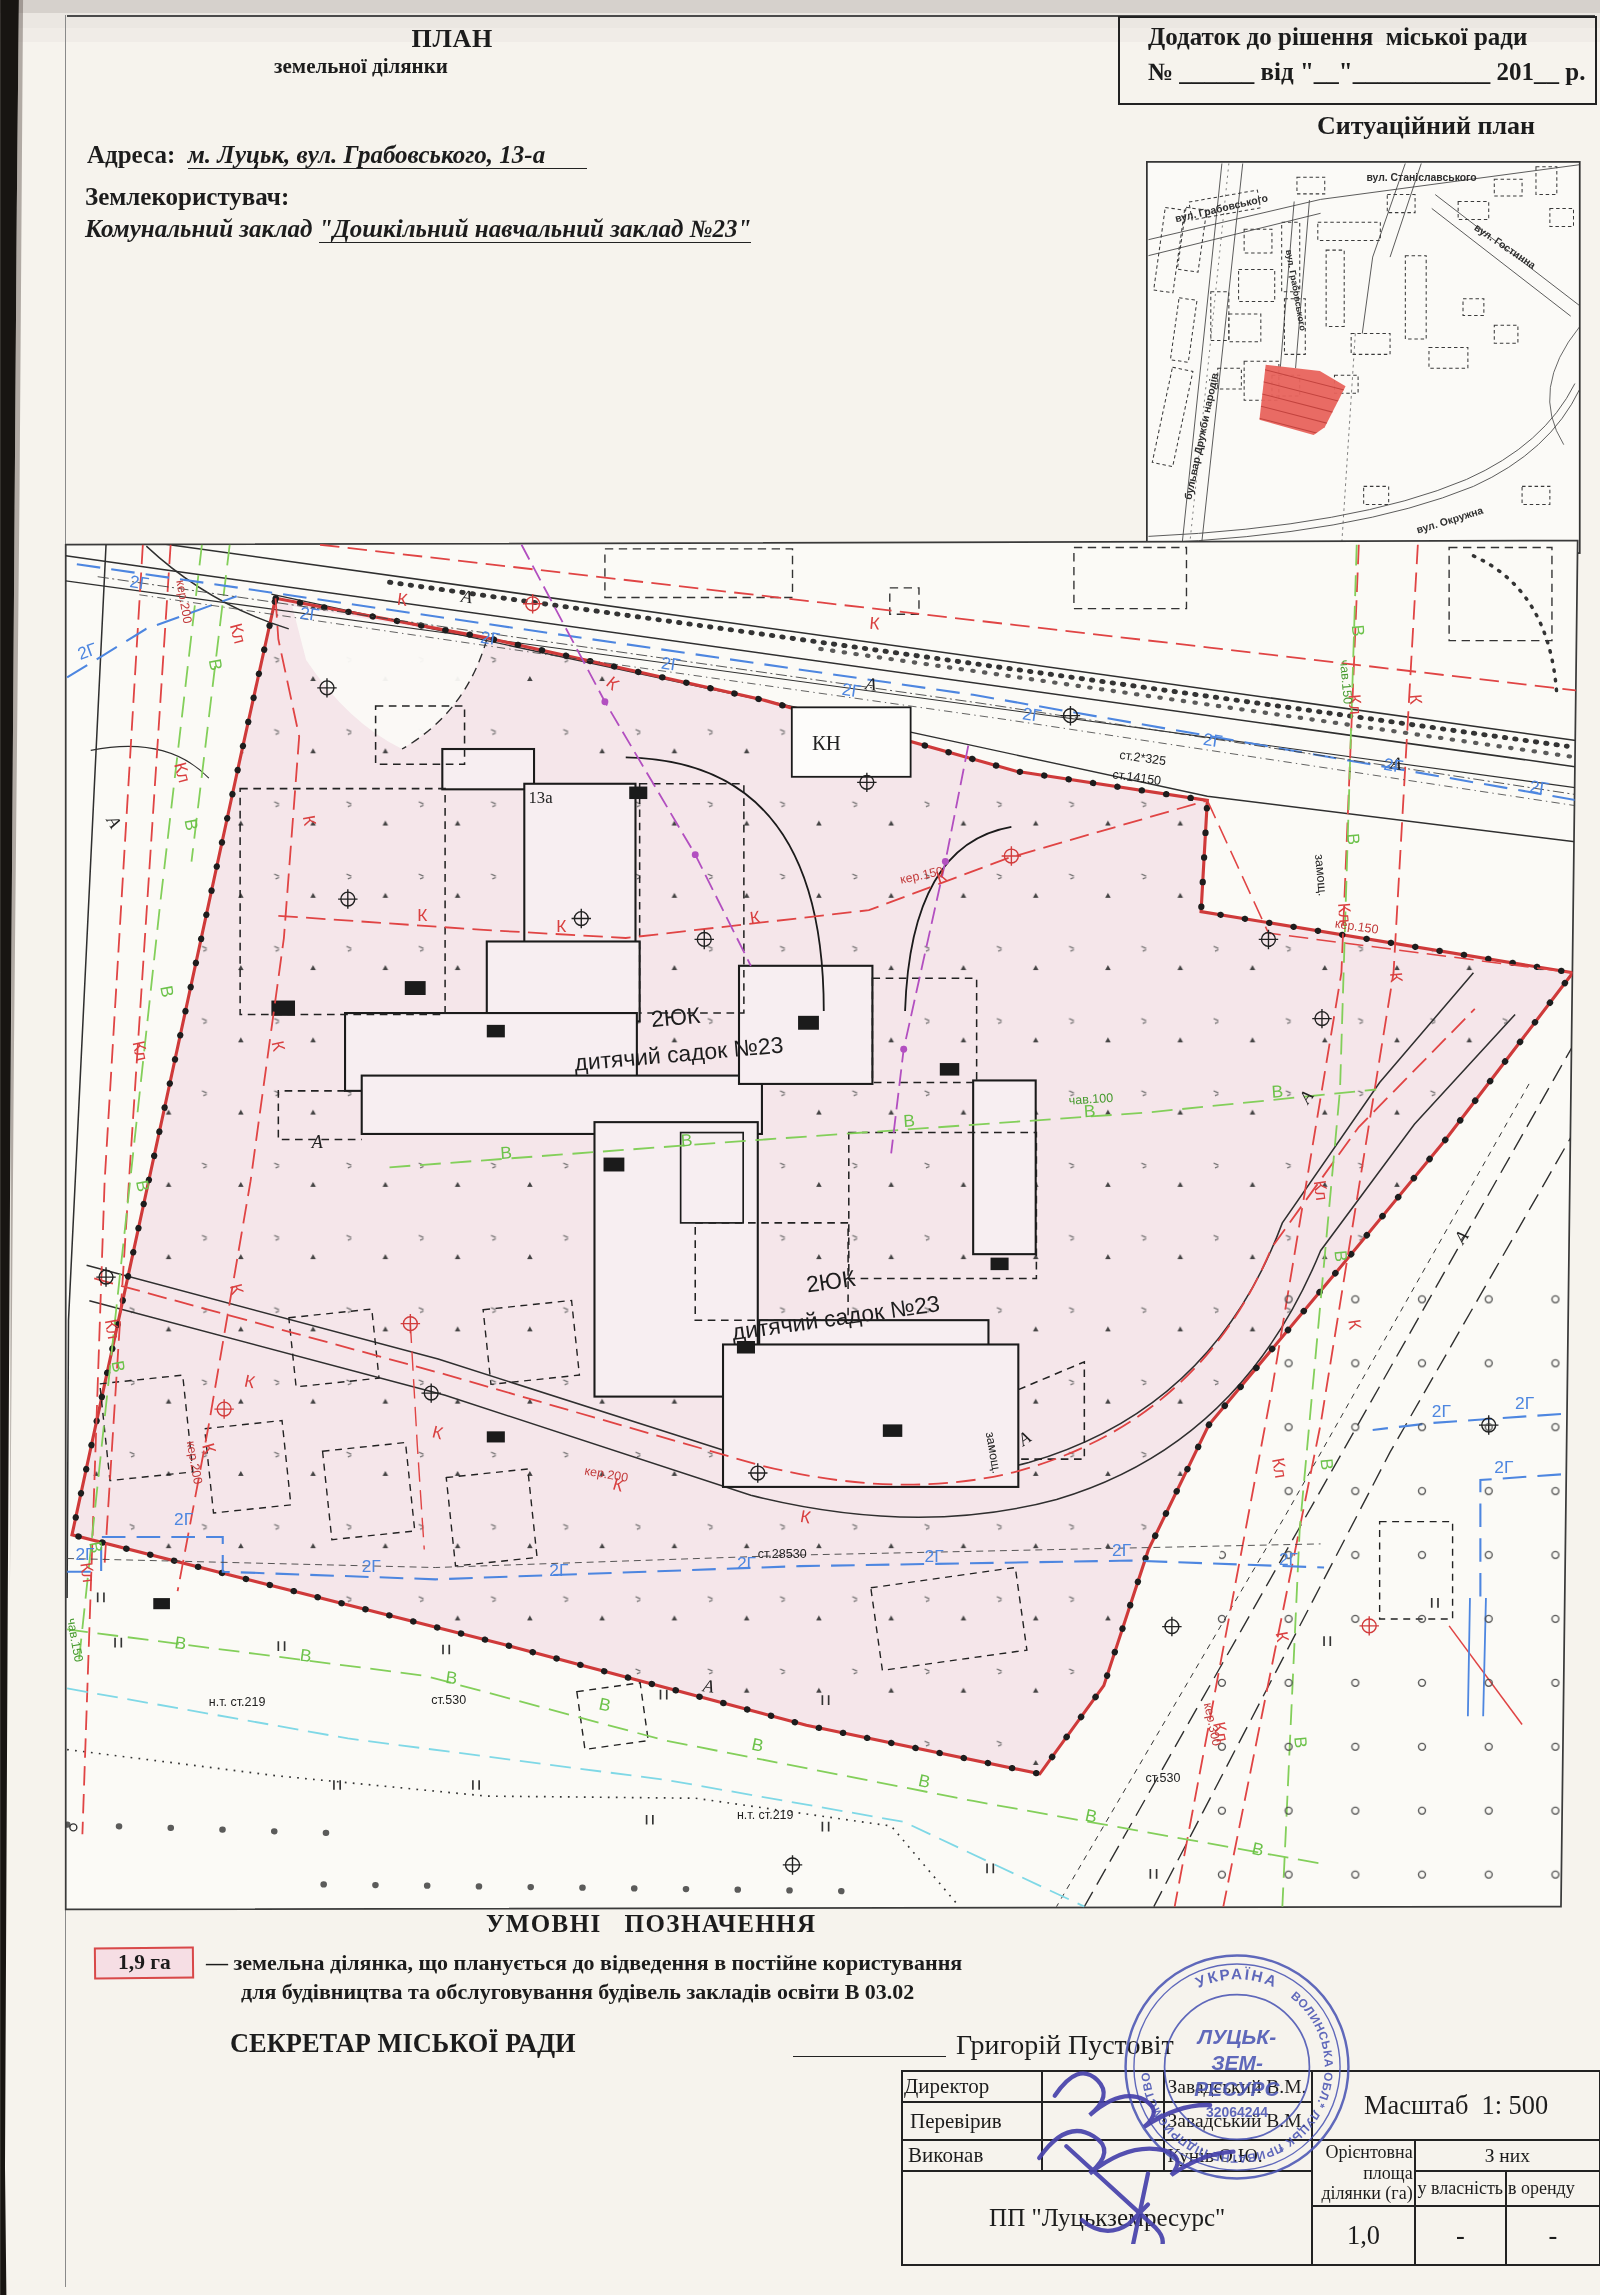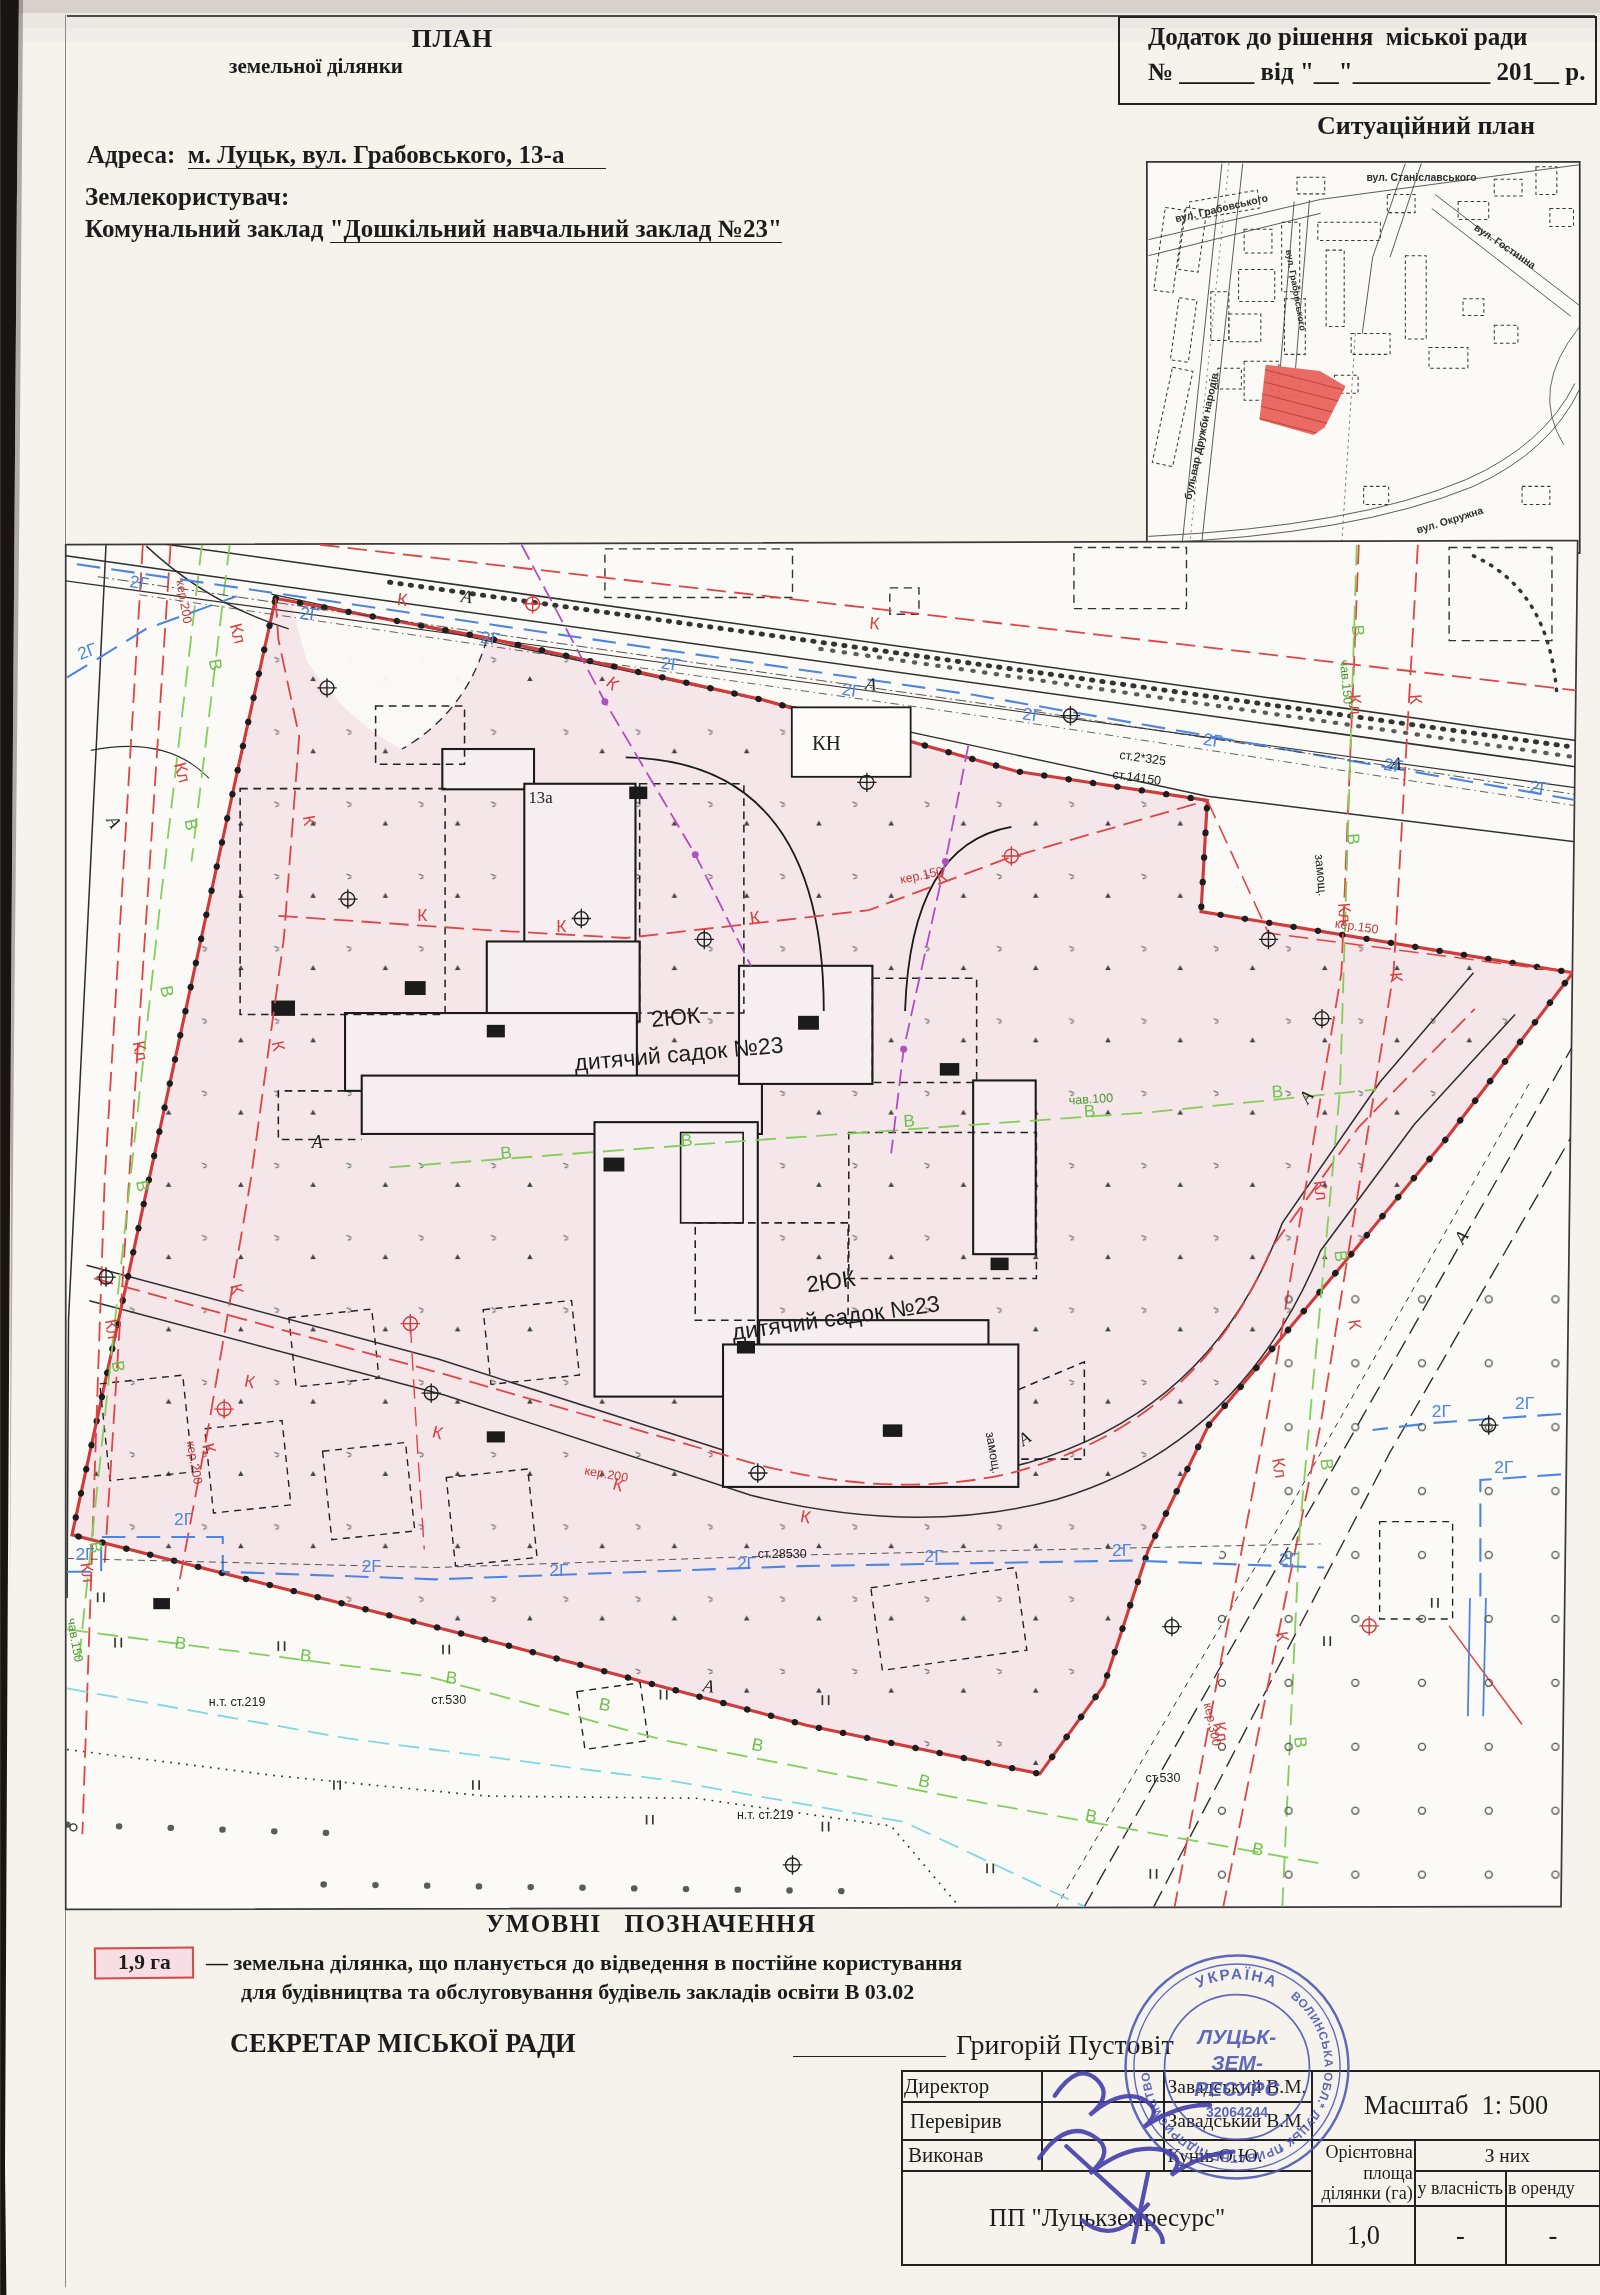--- a/index.html
+++ b/index.html
@@ -1,36 +1,36 @@
 <!DOCTYPE html>
 <html style="font-size:11px"><head><meta charset="utf-8"><style>
 html,body{margin:0;padding:0}
 body{width:1601px;height:2295px;background:#f6f3ed;position:relative;overflow:hidden;
 font-family:"Liberation Serif",serif;color:#1c1c1c}
 .abs{position:absolute}
 .b{font-weight:bold}
-.i{}
+.i{font-style:italic}
 </style></head><body>
 
 <div class="abs" style="left:0;top:2560;width:1601px;height:42px;background:rgba(160,140,135,0.06)"></div>
 <div class="abs" style="left:0;top:1760;width:1601px;height:28px;background:rgba(160,140,135,0.05)"></div>
 <div class="abs" style="left:0;top:3285;width:1601px;height:12.5px;background:rgba(120,110,105,0.18)"></div>
 
 <svg class="abs" style="left:0;top:0" width="35" height="2295" viewBox="0 0 50 3303">
 <polygon points="0,0 27,0 24,300 16,1400 11,2300 7,3120 9,3303 0,3303" fill="#181512"></polygon>
 <polygon points="27,0 33,0 28,700 20,1500 14,2300 16,1400 24,300" fill="#6b625c" opacity="0.5"></polygon>
 </svg>
 
 <div class="abs" style="left:67px;top:14.6px;width:1528px;height:0;border-top:2.1px solid #4a4a4a"></div>
 
 <div class="abs" style="left:65px;top:14.6px;width:0;height:2272px;border-left:1.4px solid #8a8a8a"></div>
 
 <div class="abs b" style="left:229px;top:23.6px;width:264px;text-align:right;font-size:26px;letter-spacing:0.7px">ПЛАН</div>
 
-<div class="abs b" style="left:229px;top:54px;width:264px;font-size:21px">земельної ділянки</div>
+<div class="abs b" style="left:229px;top:54px;width:264px;text-align:center;font-size:21px">земельної ділянки</div>
 
 <div class="abs" style="left:87px;top:141px;font-size:25px"><span class="b">Адреса:</span>&nbsp; <span class="i b" style="border-bottom:1.4px solid #222;padding-right:42px">м. Луцьк, вул. Грабовського, 13-а</span></div>
 
 <div class="abs b" style="left:85px;top:183px;font-size:25px">Землекористувач:</div>
 
 <div class="abs i b" style="left:85px;top:215px;font-size:25px">Комунальний заклад <span style="border-bottom:1.4px solid #222">"Дошкільний навчальний заклад №23"</span></div>
 
 <div class="abs" style="left:1118px;top:16px;width:475px;height:85px;border:2.1px solid #222"></div>
 
 <div class="abs b" style="left:1148px;top:23px;font-size:25px">Додаток до рішення&nbsp; міської ради</div>

